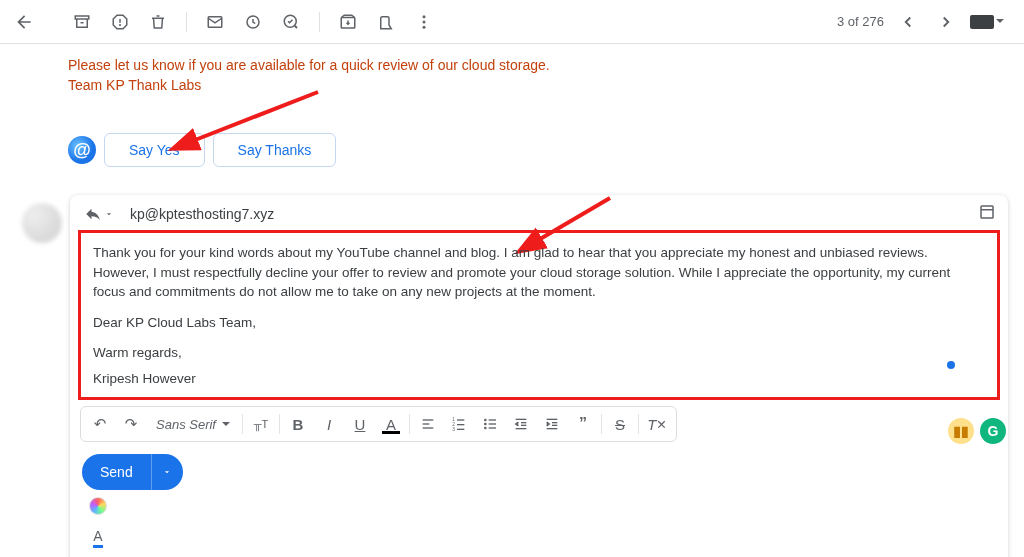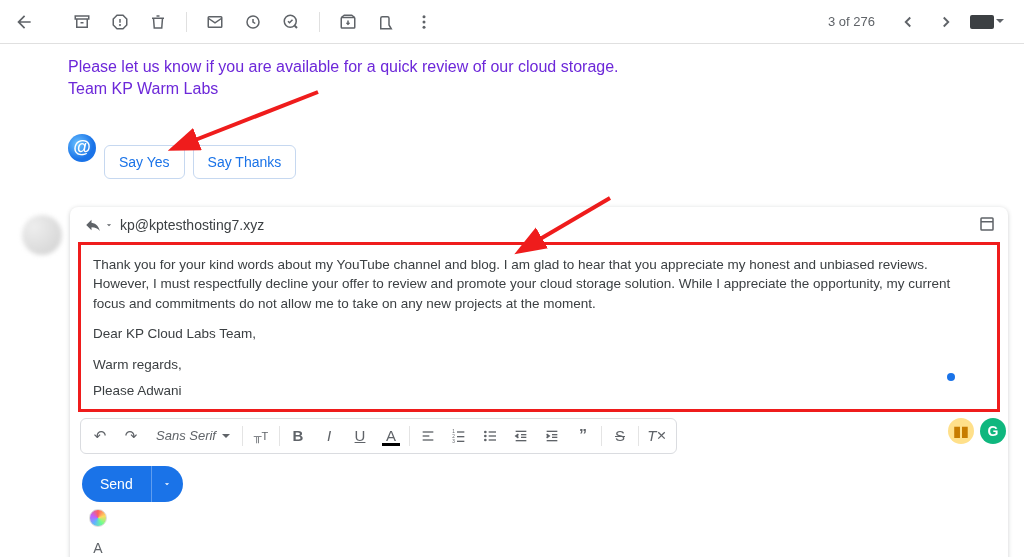--- a/index.html
+++ b/index.html
@@ -23,47 +23,46 @@
   }
   .tb-btn {
     width: 36px; height: 36px;
     display: flex; align-items: center; justify-content: center;
     border-radius: 50%;
     cursor: pointer;
     color: #5f6368;
   }
   .tb-sep { width: 1px; height: 20px; background: #e0e0e0; margin: 0 8px; }
   .tb-spacer { flex: 1; }
-  .tb-count { color: #5f6368; font-size: 13px; margin-right: 13px; }
+  .tb-count { color: #5f6368; font-size: 13px; margin-right: 4px; }
   .input-mode {
     width: 24px; height: 14px; background: #3c4043; border-radius: 2px;
     margin-left: 4px; position: relative;
   }
   .input-mode::after { content:""; position:absolute; right:-10px; top:4px;
     border:4px solid transparent; border-top-color:#5f6368; }
 
   .body-area { padding: 12px 0 0 68px; }
-  .prev-body { font-size: 16px; color: #6d28d9; line-height: 1.4; margin-bottom: 16px; }
+  .prev-body { font-size: 14px; color: #c2410c; line-height: 1.4; margin-bottom: 38px; }
 
   .smart-row { display: flex; align-items: center; gap: 8px; position: relative; margin-bottom: 28px; }
   .smart-icon {
     width: 28px; height: 28px; border-radius: 50%;
     background: radial-gradient(circle at 35% 35%, #6ac2ff 0, #1a73e8 60%);
     display: flex; align-items:center; justify-content:center;
     color:#fff; font-size:18px; font-weight:bold;
   }
   .smart-btn {
     border: 1px solid #c6d8f0;
     color: #1a73e8;
     background: #fff;
     border-radius: 6px;
-    padding: 8px 14px;
+    padding: 8px 24px;
     font-size: 14px;
     cursor: pointer;
-    margin-top: 28px;
   }
 
   
   .arrow { position: absolute; pointer-events: none; }
   .arrow1 { left: 168px; top: 84px; }
   .arrow2 { left: 440px; top: 190px; }
 
   
   .compose {
     margin-left: -58px;
@@ -77,21 +76,21 @@
     position: absolute;
     left: -48px; top: 8px;
     width: 40px; height: 40px;
     border-radius: 50%;
     background: radial-gradient(circle at 30% 30%, #eee, #d0d0d0);
     filter: blur(2px);
   }
   .compose-head {
     display: flex; align-items: center;
     padding: 8px 12px 6px 14px;
-    gap: 6px;
+    gap: 16px;
     color: #5f6368;
   }
   .compose-head .addr { color: #3c4043; font-size: 14px; }
   .popout { margin-left: auto; }
 
   .compose-body {
     border: 3px solid #ef1c1c;
     margin: 0 8px 6px 8px;
     padding: 10px 12px 8px 12px;
     font-size: 13.5px;
@@ -250,21 +249,21 @@
   <div style="display:flex;align-items:center;cursor:pointer;">
     <div class="input-mode"></div>
     <div style="width:14px"></div>
   </div>
 </div>
 
 <div class="body-area">
 
   <div class="prev-body">
     <div>Please let us know if you are available for a quick review of our cloud storage.</div>
-    <div>Team KP Warm Labs</div>
+    <div>Team KP Thank Labs</div>
   </div>
 
   <div class="smart-row">
     <div class="smart-icon">@</div>
     <button class="smart-btn">Say Yes</button>
     <button class="smart-btn">Say Thanks</button>
   </div>
 
   <svg class="arrow arrow1" width="160" height="80">
     <defs>
@@ -301,21 +300,21 @@
             <rect x="4" y="4" width="16" height="16" rx="1"></rect>
             <path d="M4 9h16"></path>
           </svg>
       </span>
     </div>
 
     <div class="compose-body">
       <p>Thank you for your kind words about my YouTube channel and blog. I am glad to hear that you appreciate my honest and unbiased reviews. However, I must respectfully decline your offer to review and promote your cloud storage solution. While I appreciate the opportunity, my current focus and commitments do not allow me to take on any new projects at the moment.</p>
       <p>Dear KP Cloud Labs Team,</p>
       <p style="margin-bottom:6px">Warm regards,</p>
-      <p style="margin-bottom:0">Please Adwani</p>
+      <p style="margin-bottom:0">Kripesh However</p>
       <div class="bluedot"></div>
     </div>
 
     <div style="display:flex; align-items:center;">
      <div class="fmt-bar">
       <div class="fmt-btn">↶</div>
       <div class="fmt-btn">↷</div>
       <div class="fmt-btn fmt-font">
             <span>Sans Serif</span>
           </div>

